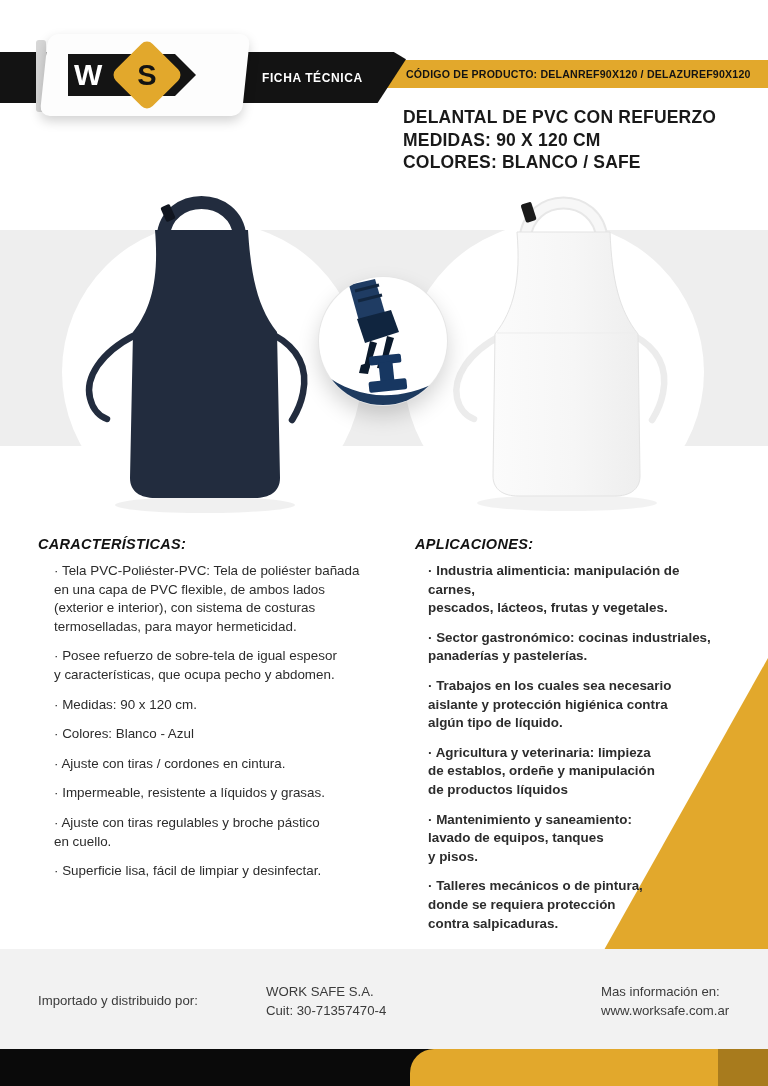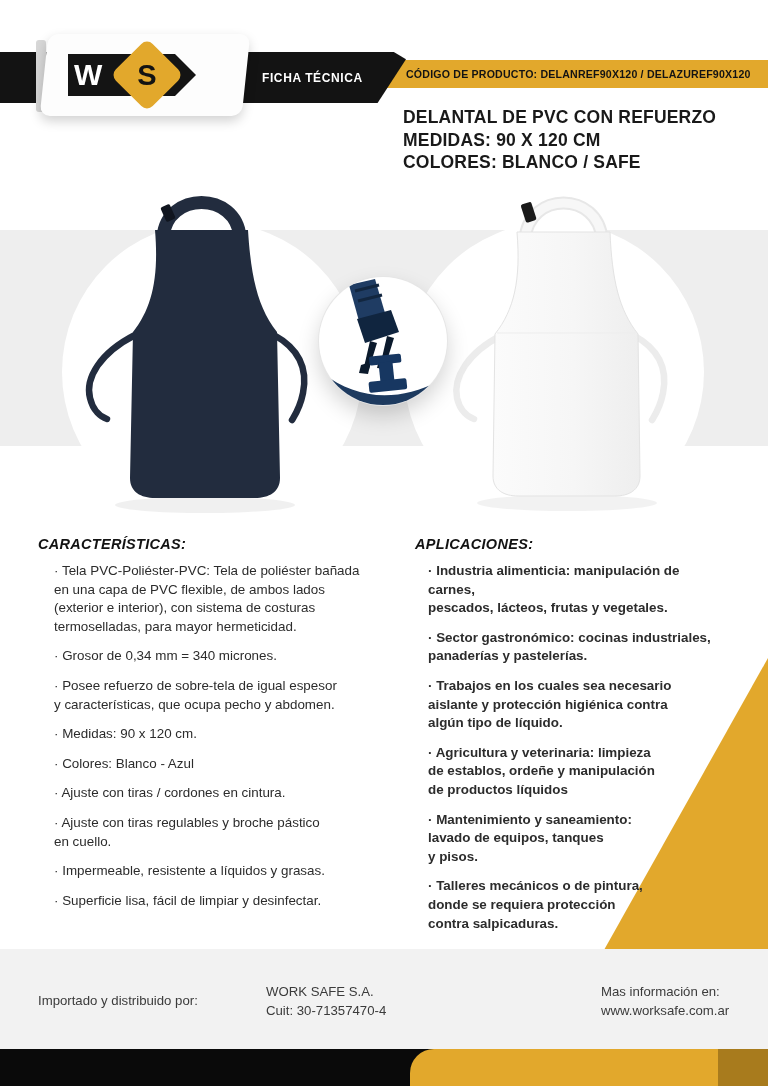--- a/index.html
+++ b/index.html
@@ -147,29 +147,28 @@
     <div>MEDIDAS: 90 X 120 CM</div>
     <div>COLORES: BLANCO / SAFE</div>
   </div>
 
   <div class="abs col-heading char-heading">CARACTERÍSTICAS:</div>
   <div class="abs col char-col">
       <p class="item">· Tela PVC-Poliéster-PVC: Tela de poliéster bañada
 en una capa de PVC flexible, de ambos lados
 (exterior e interior), con sistema de costuras
 termoselladas, para mayor hermeticidad.</p>
-      <p class="item">· Grosor de 0,34 mm = 340 micrones.</p>
       <p class="item">· Posee refuerzo de sobre-tela de igual espesor
 y características, que ocupa pecho y abdomen.</p>
       <p class="item">· Medidas: 90 x 120 cm.</p>
       <p class="item">· Colores: Blanco - Azul</p>
       <p class="item">· Ajuste con tiras / cordones en cintura.</p>
+      <p class="item">· Impermeable, resistente a líquidos y grasas.</p>
       <p class="item">· Ajuste con tiras regulables y broche pástico
 en cuello.</p>
-      <p class="item">· Impermeable, resistente a líquidos y grasas.</p>
       <p class="item">· Superficie lisa, fácil de limpiar y desinfectar.</p>
     </div>
 
   <div class="abs col-heading app-heading">APLICACIONES:</div>
   <div class="abs col app-col">
       <p class="item">· Industria alimenticia: manipulación de carnes,
 pescados, lácteos, frutas y vegetales.</p>
       <p class="item">· Sector gastronómico: cocinas industriales,
 panaderías y pastelerías.</p>
       <p class="item">· Trabajos en los cuales sea necesario

